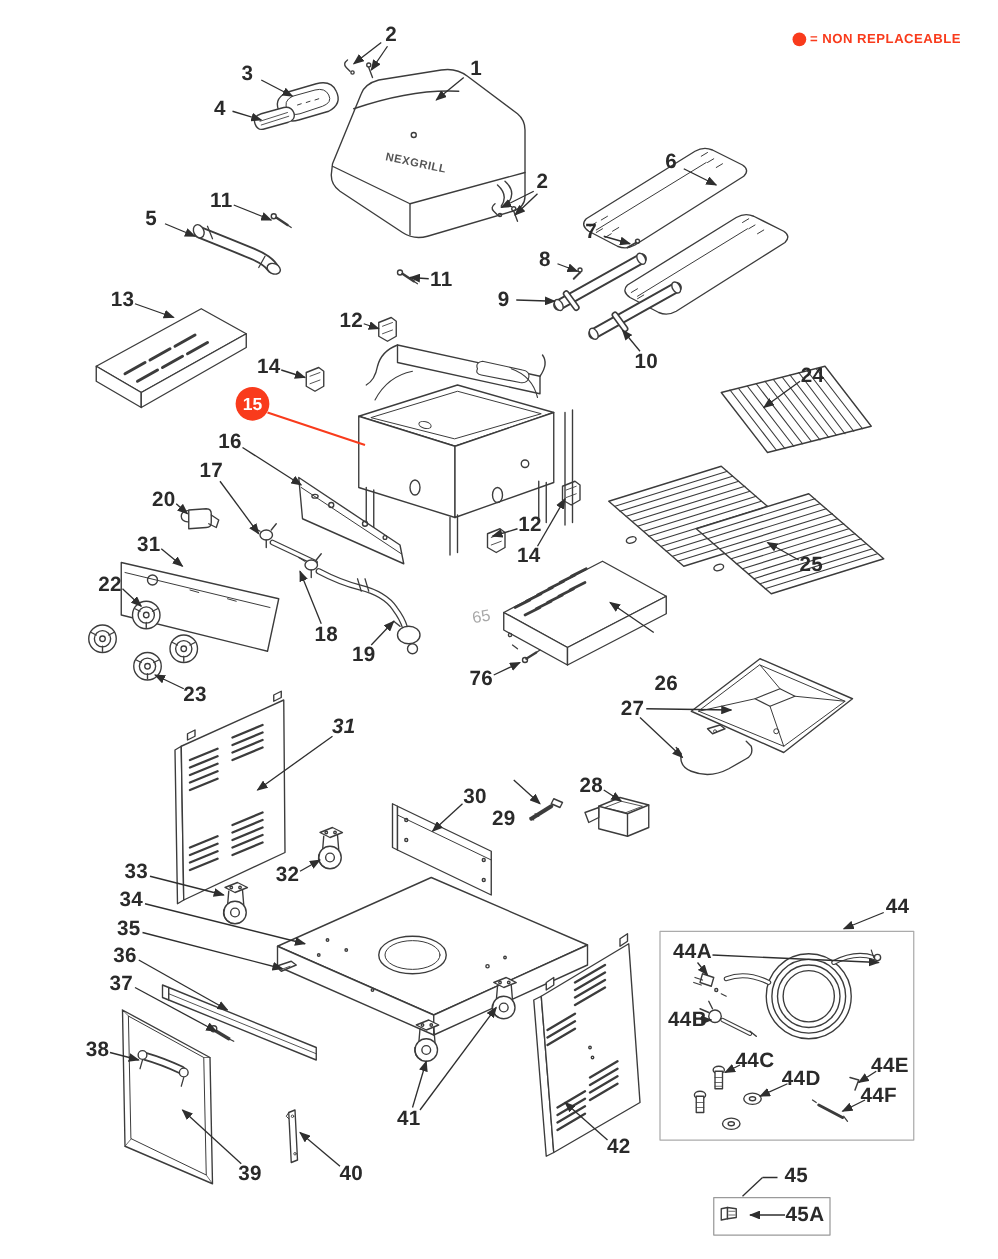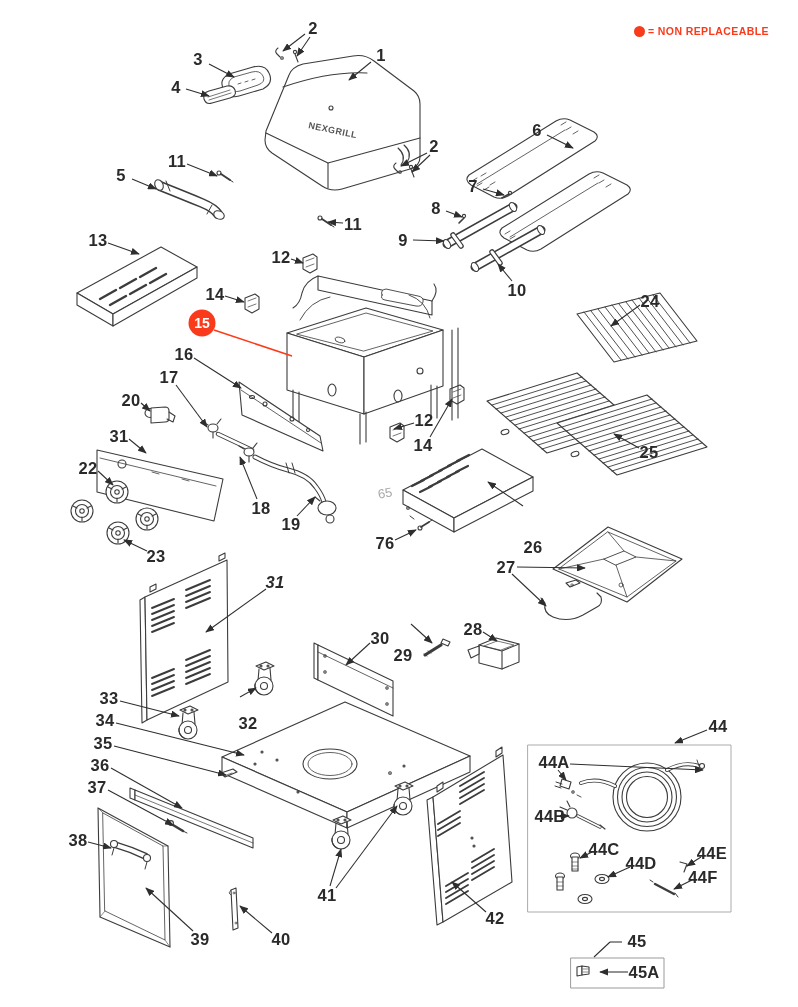--- a/index.html
+++ b/index.html
@@ -521,21 +521,21 @@
       <div class="part-label" style="left: 88px; top: 468px;">22</div>
       <div class="part-label" style="left: 156px; top: 556px;">23</div>
       <div class="part-label" style="left: 650px; top: 301px;">24</div>
       <div class="part-label" style="left: 649px; top: 452px;">25</div>
       <div class="part-label" style="left: 533px; top: 528px; margin-top: 19px;">26</div>
       <div class="part-label" style="left: 506px; top: 567px;">27</div>
       <div class="part-label" style="left: 473px; top: 629px;">28</div>
       <div class="part-label" style="left: 403px; top: 618px; margin-top: 37px;">29</div>
       <div class="part-label" style="left: 380px; top: 638px;">30</div>
       <div class="part-label" style="left: 275px; top: 582px; font-style: italic;">31</div>
-      <div class="part-label" style="left: 230px; top: 723px; margin-left: 18px;">32</div>
+      <div class="part-label" style="left: 230px; top: 700px;">32</div>
       <div class="part-label" style="left: 109px; top: 698px;">33</div>
       <div class="part-label" style="left: 105px; top: 720px;">34</div>
       <div class="part-label" style="left: 103px; top: 743px;">35</div>
       <div class="part-label" style="left: 100px; top: 765px;">36</div>
       <div class="part-label" style="left: 97px; top: 787px;">37</div>
       <div class="part-label" style="left: 78px; top: 840px;">38</div>
       <div class="part-label" style="left: 200px; top: 939px;">39</div>
       <div class="part-label" style="left: 281px; top: 939px;">40</div>
       <div class="part-label" style="left: 327px; top: 895px;">41</div>
       <div class="part-label" style="left: 495px; top: 918px;">42</div>

